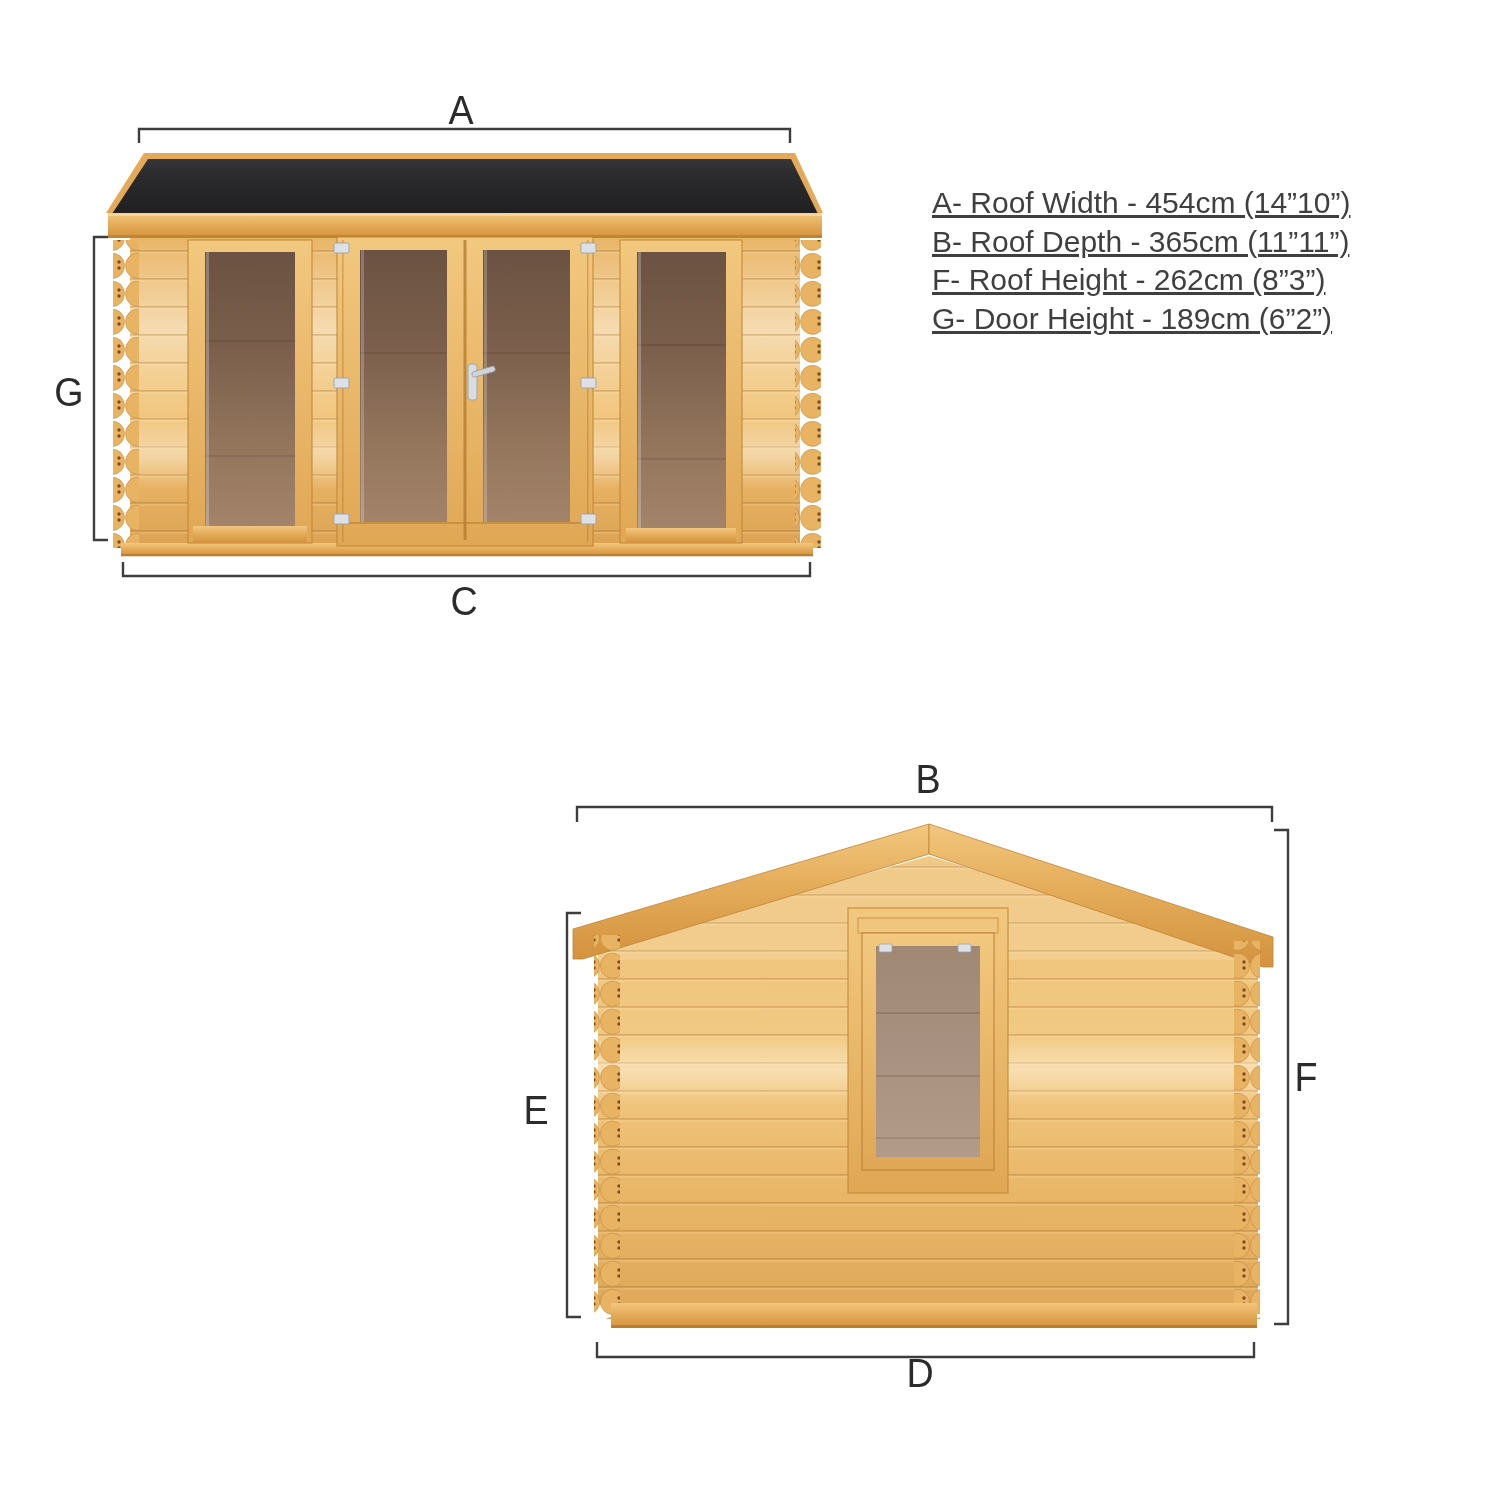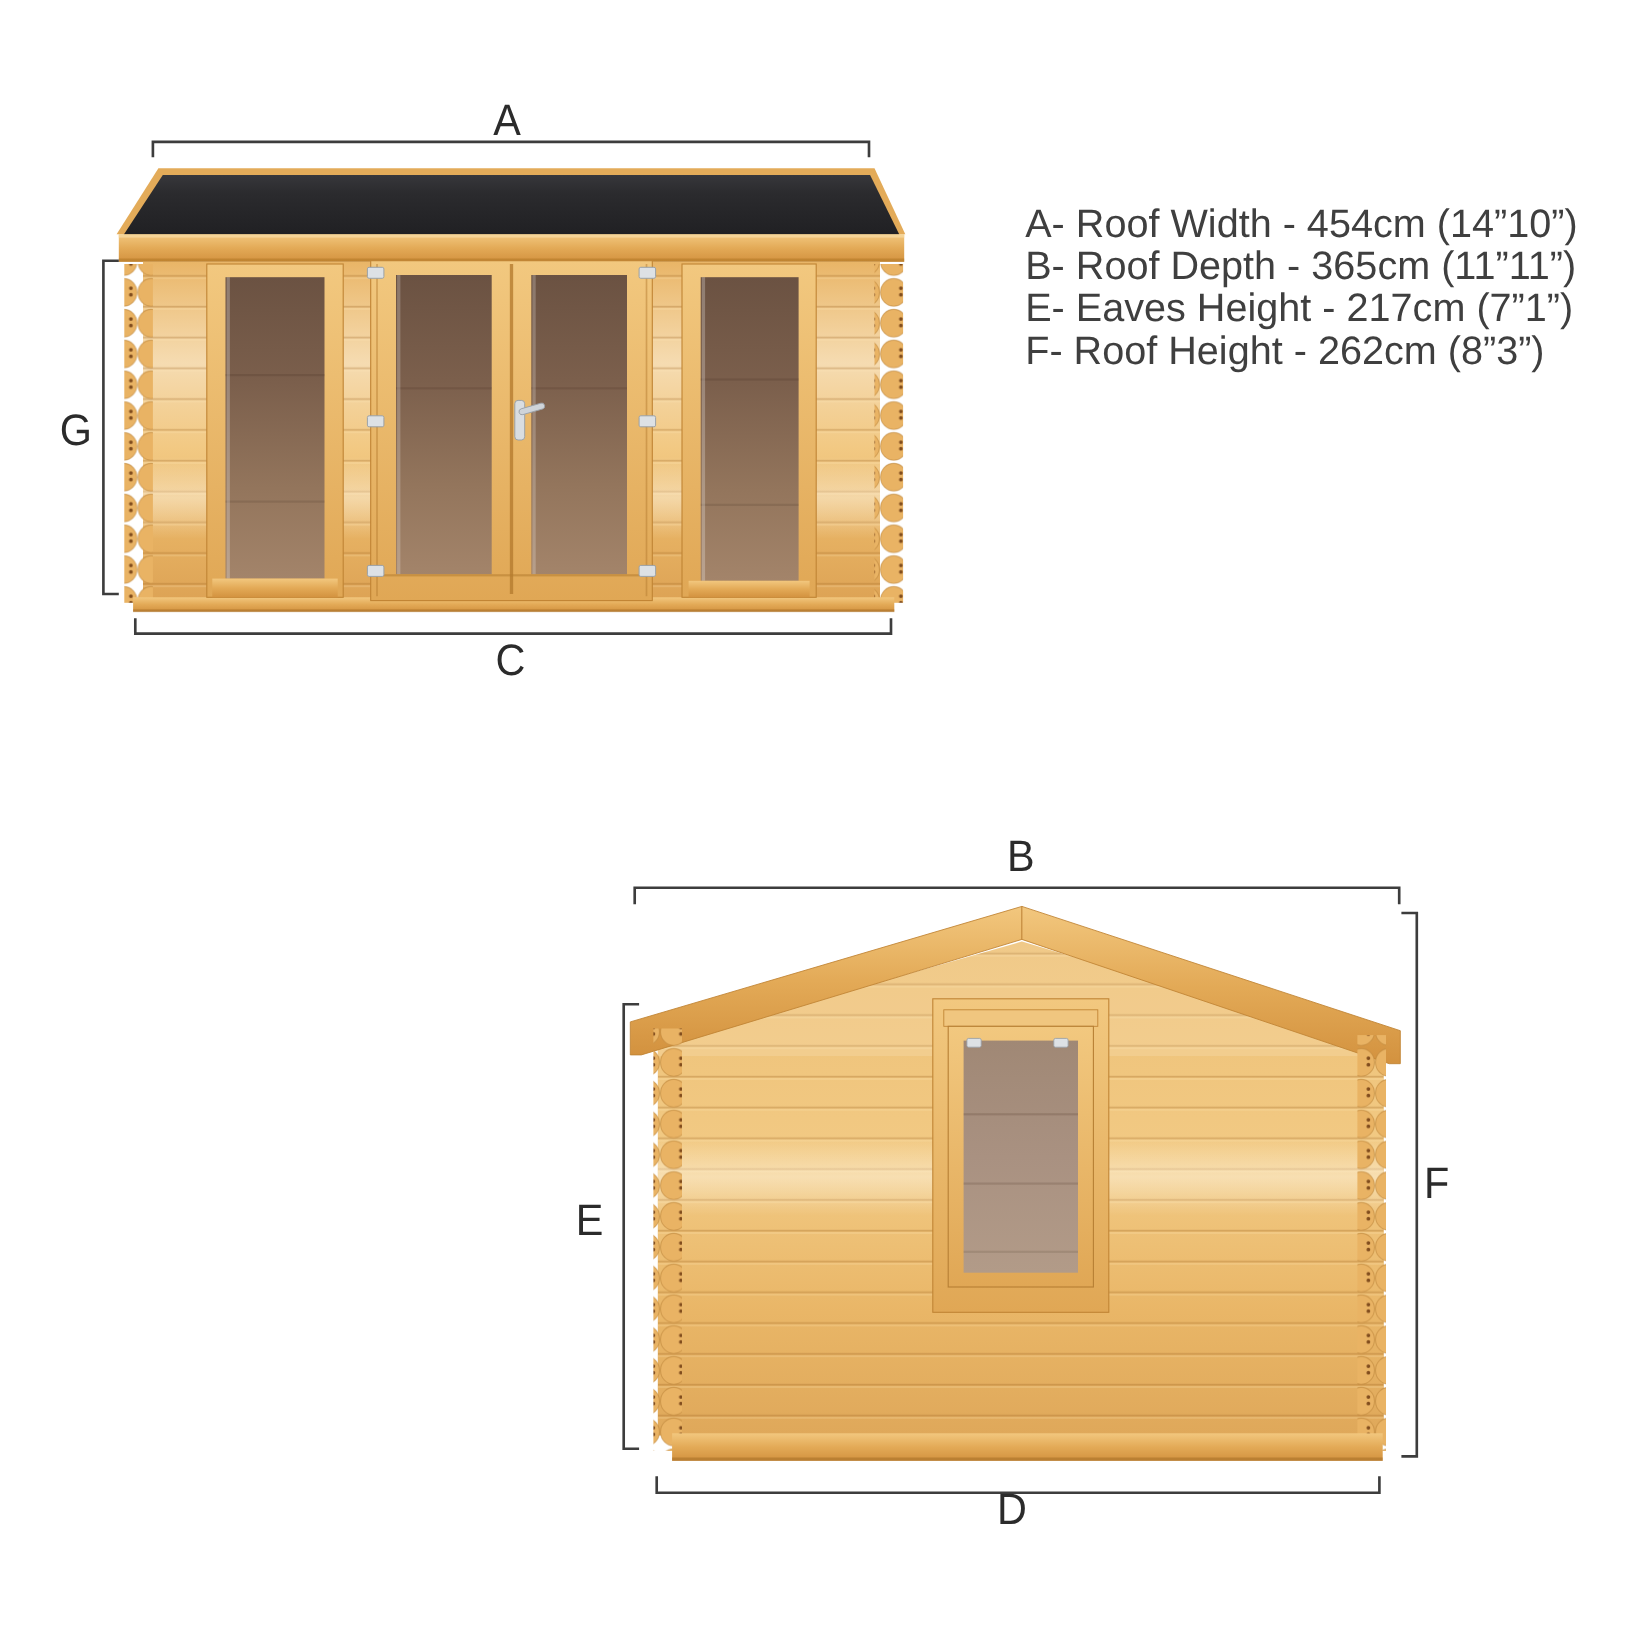--- a/index.html
+++ b/index.html
@@ -9,22 +9,23 @@
   }
   .canvas svg{position:absolute;left:0;top:0;}
   .dim-letter{
     position:absolute;
     transform:translate(-50%,-50%) scaleX(.94);
     font-size:40px;color:#2b2b2b;font-weight:400;letter-spacing:0;
     white-space:nowrap;
   }
   .spec-list{
     position:absolute;left:932px;top:184px;
-    font-size:36px;line-height:38.6px;color:#3f3f3f;
+    font-size:30px;line-height:38.6px;color:#3f3f3f;
     white-space:nowrap;
+    text-decoration:underline;
   }
 </style>
 </head>
 <body>
 
 <div class="canvas">
 
 <svg width="1500" height="1500" viewBox="0 0 1500 1500">
   <defs>
     <linearGradient id="roofG" x1="0" y1="0" x2="0" y2="1">
@@ -201,17 +202,17 @@
 <div class="dim-letter" style="left:464px;top:601px">C</div>
 <div class="dim-letter" style="left:69px;top:392px">G</div>
 <div class="dim-letter" style="left:928px;top:779px">B</div>
 <div class="dim-letter" style="left:536px;top:1110px">E</div>
 <div class="dim-letter" style="left:1306px;top:1077px">F</div>
 <div class="dim-letter" style="left:920px;top:1373px">D</div>
 
 <div class="spec-list">
   <div>A- Roof Width - 454cm (14”10”)</div>
   <div>B- Roof Depth - 365cm (11”11”)</div>
-  <div>E- Eaves Height - 217cm (7”1”)</div>
   <div>F- Roof Height - 262cm (8”3”)</div>
+  <div>G- Door Height - 189cm (6”2”)</div>
 </div>
 
 </div>
 
 </body></html>

